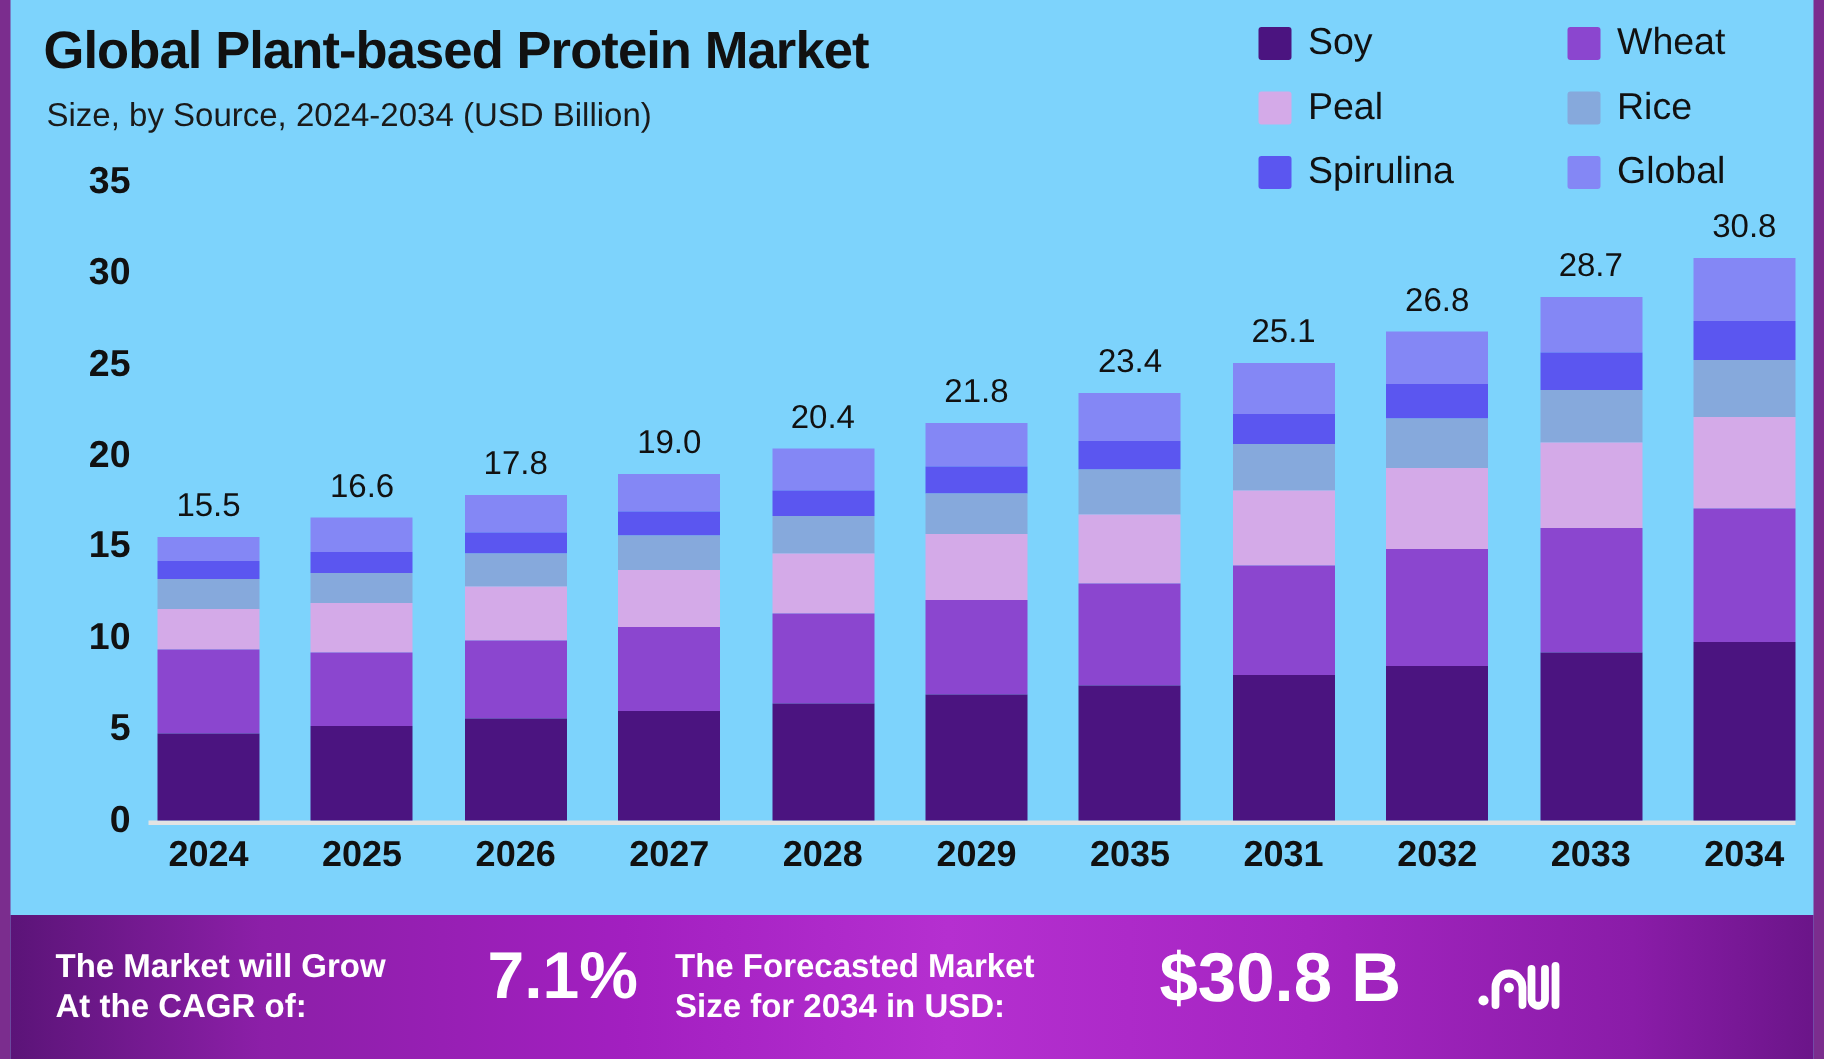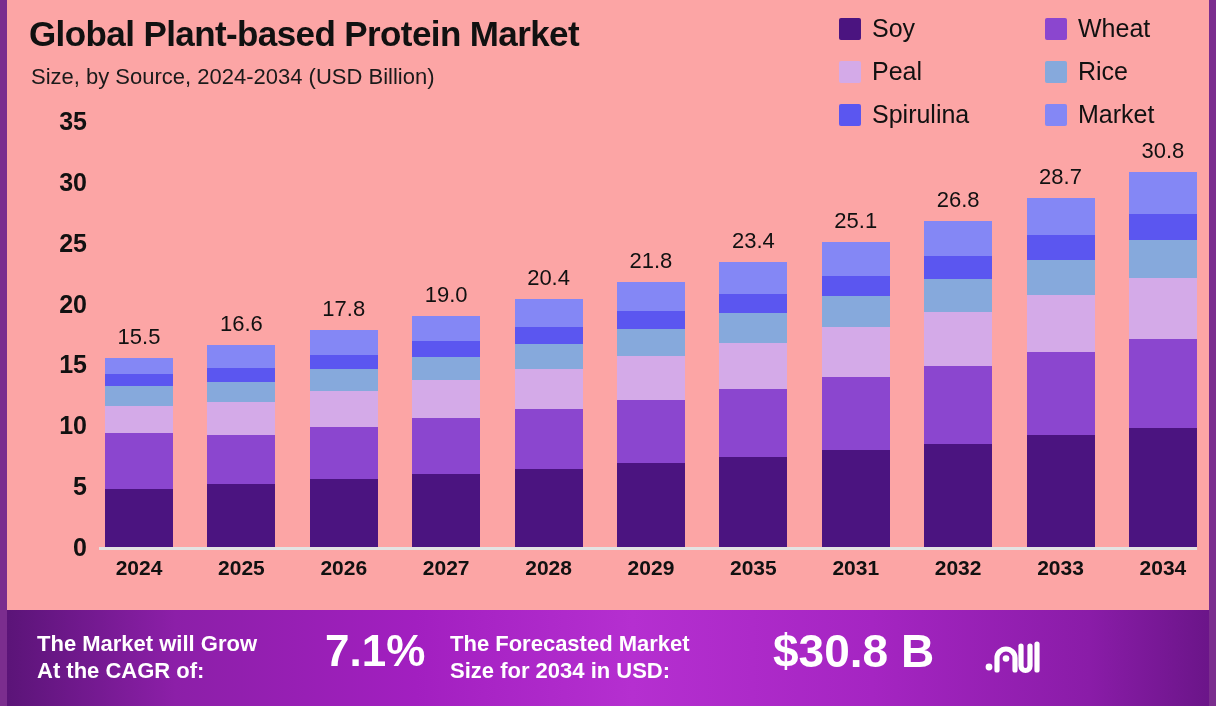--- a/index.html
+++ b/index.html
@@ -7,21 +7,21 @@
     width:1216px;height:706px;
     background:#ffffff;
     font-family:"Liberation Sans", sans-serif;
     overflow:hidden;
   }
   #root{
     position:relative;width:1216px;height:706px;
     box-sizing:border-box;
     border-left:7px solid #7b2d8e;
     border-right:7px solid #7b2d8e;
-    background:#fca5a5;
+    background:#7dd3fc;
   }
   
   .header{position:absolute;left:0;top:0;width:1202px;height:130px;}
   .title{
     position:absolute;left:22px;top:14px;
     font-size:35px;font-weight:bold;color:#111111;
     letter-spacing:-0.6px;white-space:nowrap;
   }
   .subtitle{
     position:absolute;left:24px;top:64px;
@@ -63,21 +63,21 @@
   .valuelabel{
     position:absolute;left:50%;transform:translateX(-50%);
     font-size:22px;color:#111111;white-space:nowrap;
   }
   
   .xlabels{
     position:absolute;left:96px;top:556px;width:1096px;height:34px;
     display:flex;justify-content:space-between;
   }
   .xlabel{
-    width:72px;text-align:center;font-size:21px;font-weight:bold;
+    width:72px;text-align:center;font-size:24px;font-weight:bold;
     color:#111111;
   }
   
   .footer{
     position:absolute;left:0;bottom:0;width:1202px;height:96px;
     background:linear-gradient(90deg,#5b1478 0%,#8c1fa8 14%,#a21fc0 34%,#b52fd0 52%,#a525c2 72%,#8a1ca8 90%,#6b1589 100%);
     overflow:hidden;
   }
   .f-text{
     position:absolute;color:#ffffff;font-weight:bold;
@@ -131,21 +131,21 @@
       <div class="legend-item legend-col1 legend-row1">
         <span class="swatch" style="background: rgb(134, 169, 220);"></span>
         <span class="legend-label">Rice</span>
       </div>
       <div class="legend-item legend-col0 legend-row2">
         <span class="swatch" style="background: rgb(91, 86, 240);"></span>
         <span class="legend-label">Spirulina</span>
       </div>
       <div class="legend-item legend-col1 legend-row2">
         <span class="swatch" style="background: rgb(132, 135, 245);"></span>
-        <span class="legend-label">Market</span>
+        <span class="legend-label">Global</span>
       </div>
     </div>
 
   <div class="plot">
     <div class="ylabels">
         <div class="ytick" style="top: 429px;">0</div>
         <div class="ytick" style="top: 368.143px;">5</div>
         <div class="ytick" style="top: 307.286px; margin-left: 48px;">10</div>
         <div class="ytick" style="top: 246.429px;">15</div>
         <div class="ytick" style="top: 185.571px;">20</div>

